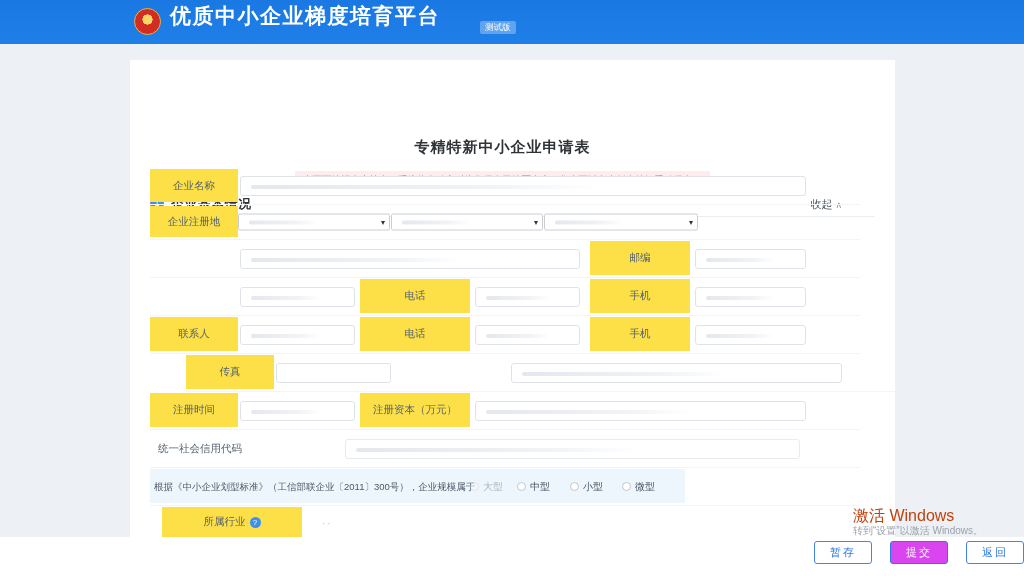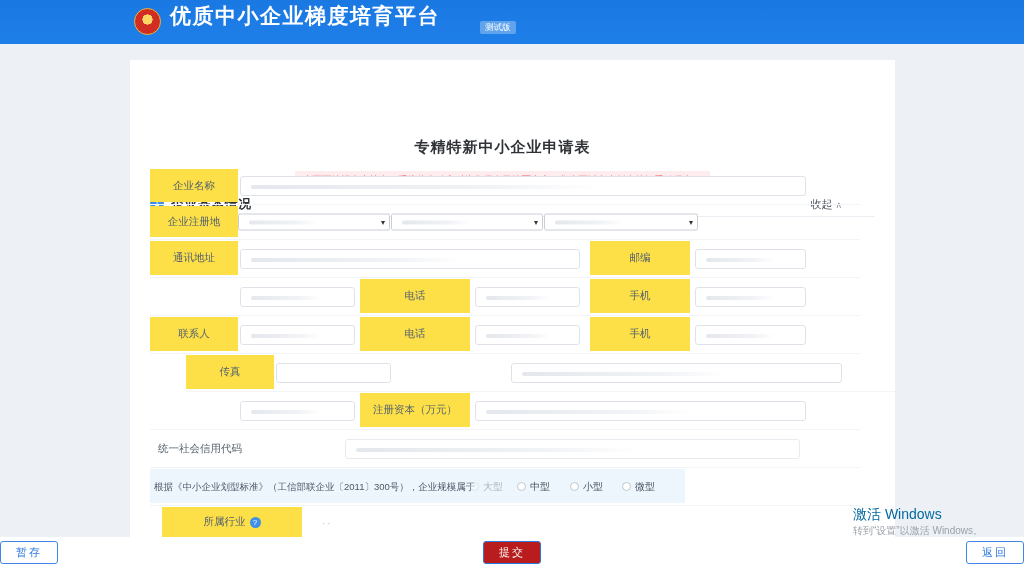--- a/index.html
+++ b/index.html
@@ -82,28 +82,28 @@
   .rdot{width:9px;height:9px;border:1px solid #c0c6cd;border-radius:50%;background:#fff;box-sizing:border-box;}
   .radio.faded{opacity:.4;}
   .ro1{left:320px;} .ro2{left:367px;} .ro3{left:420px;} .ro4{left:472px;}
 
   .info-icon{display:inline-flex;width:11px;height:11px;border-radius:50%;background:#3f8fe8;
        color:#fff;font-size:8px;align-items:center;justify-content:center;margin-left:4px;}
   .dots{position:absolute;left:160px;top:12px;color:#c3c8cf;font-size:10px;letter-spacing:2px;}
 
   
   .footer{position:absolute;left:0;top:537px;width:1024px;height:39px;background:#fff;
-       display:flex;justify-content:space-between;align-items:flex-start;gap:18px;padding-top:4px;box-sizing:border-box;}
+       display:flex;justify-content:flex-end;align-items:flex-start;gap:18px;padding-top:4px;box-sizing:border-box;}
   .btn{height:23px;padding:0 15px;border-radius:3px;font-size:11px;display:flex;align-items:center;
        justify-content:center;cursor:pointer;letter-spacing:2px;box-sizing:border-box;}
   .btn.outline{border:1px solid #4285e8;color:#2f78e3;background:#fff;}
-  .btn.primary{border:1px solid #2b78e4;background:#b91c1c;color:#fff;}
-
-  
-  .wm1{position:absolute;left:853px;top:506px;font-size:14px;color:#0369a1;}
+  .btn.primary{border:1px solid #2b78e4;background:#d946ef;color:#fff;}
+
+  
+  .wm1{position:absolute;left:853px;top:506px;font-size:16px;color:#c2410c;}
   .wm2{position:absolute;left:853px;top:524px;font-size:10px;color:#9aa1aa;}
 </style>
 </head>
 <body>
 
 <div class="stage">
 
   <div class="topbar">
     <div class="emblem">
       <span class="star">★</span>
@@ -145,21 +145,20 @@
           <i class="smudge"></i>
           <span class="caret">▾</span>
         </div>
         <div class="sel s3">
           <i class="smudge"></i>
           <span class="caret">▾</span>
         </div>
       </div>
 
       <div class="row r3">
-        <div class="lc">通讯地址</div>
         <div class="ibox i-addr">
           <input type="text" style="">
           <i class="smudge"></i>
         </div>
         <div class="rc">邮编</div>
         <div class="ibox i-r">
           <input type="text" style="">
           <i class="smudge"></i>
         </div>
       </div>
@@ -204,20 +203,21 @@
         <div class="ibox i-l">
           <input type="text" style="">
         </div>
         <div class="ibox i-email">
           <input type="text" style="">
           <i class="smudge"></i>
         </div>
       </div>
 
       <div class="row r7">
+        <div class="lc">注册时间</div>
         <div class="ibox i-l">
           <input type="text" style="">
           <i class="smudge"></i>
         </div>
         <div class="mc">注册资本（万元）</div>
         <div class="ibox i-email">
           <input type="text" style="">
           <i class="smudge"></i>
         </div>
       </div>

